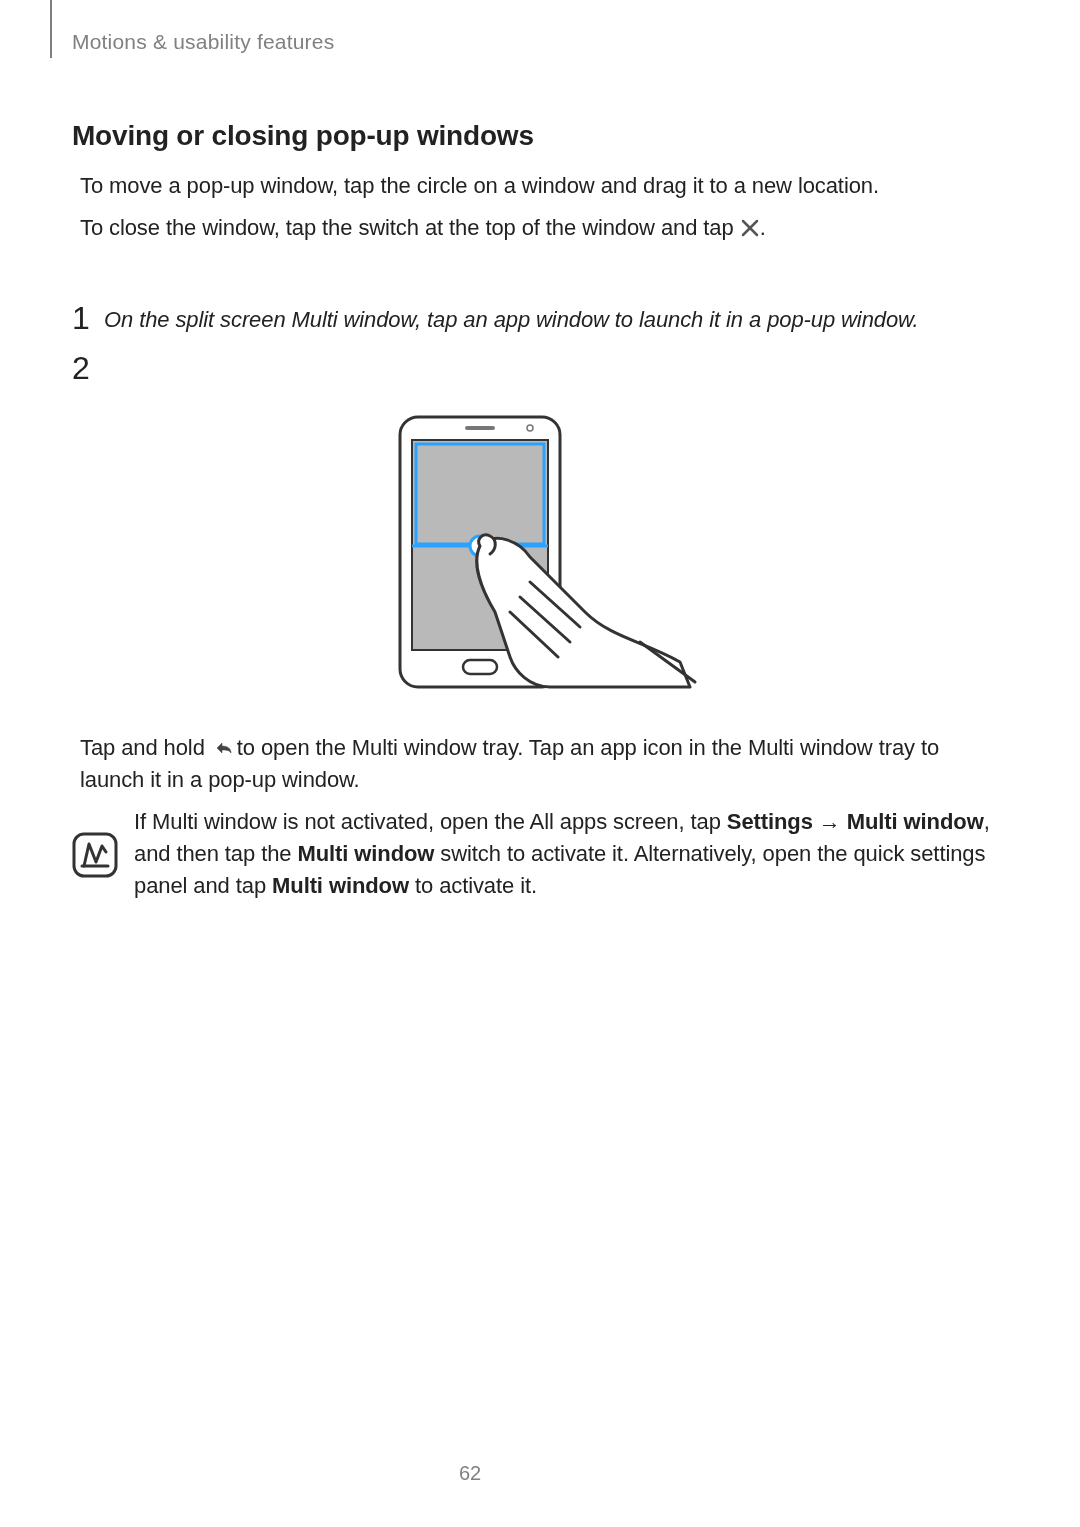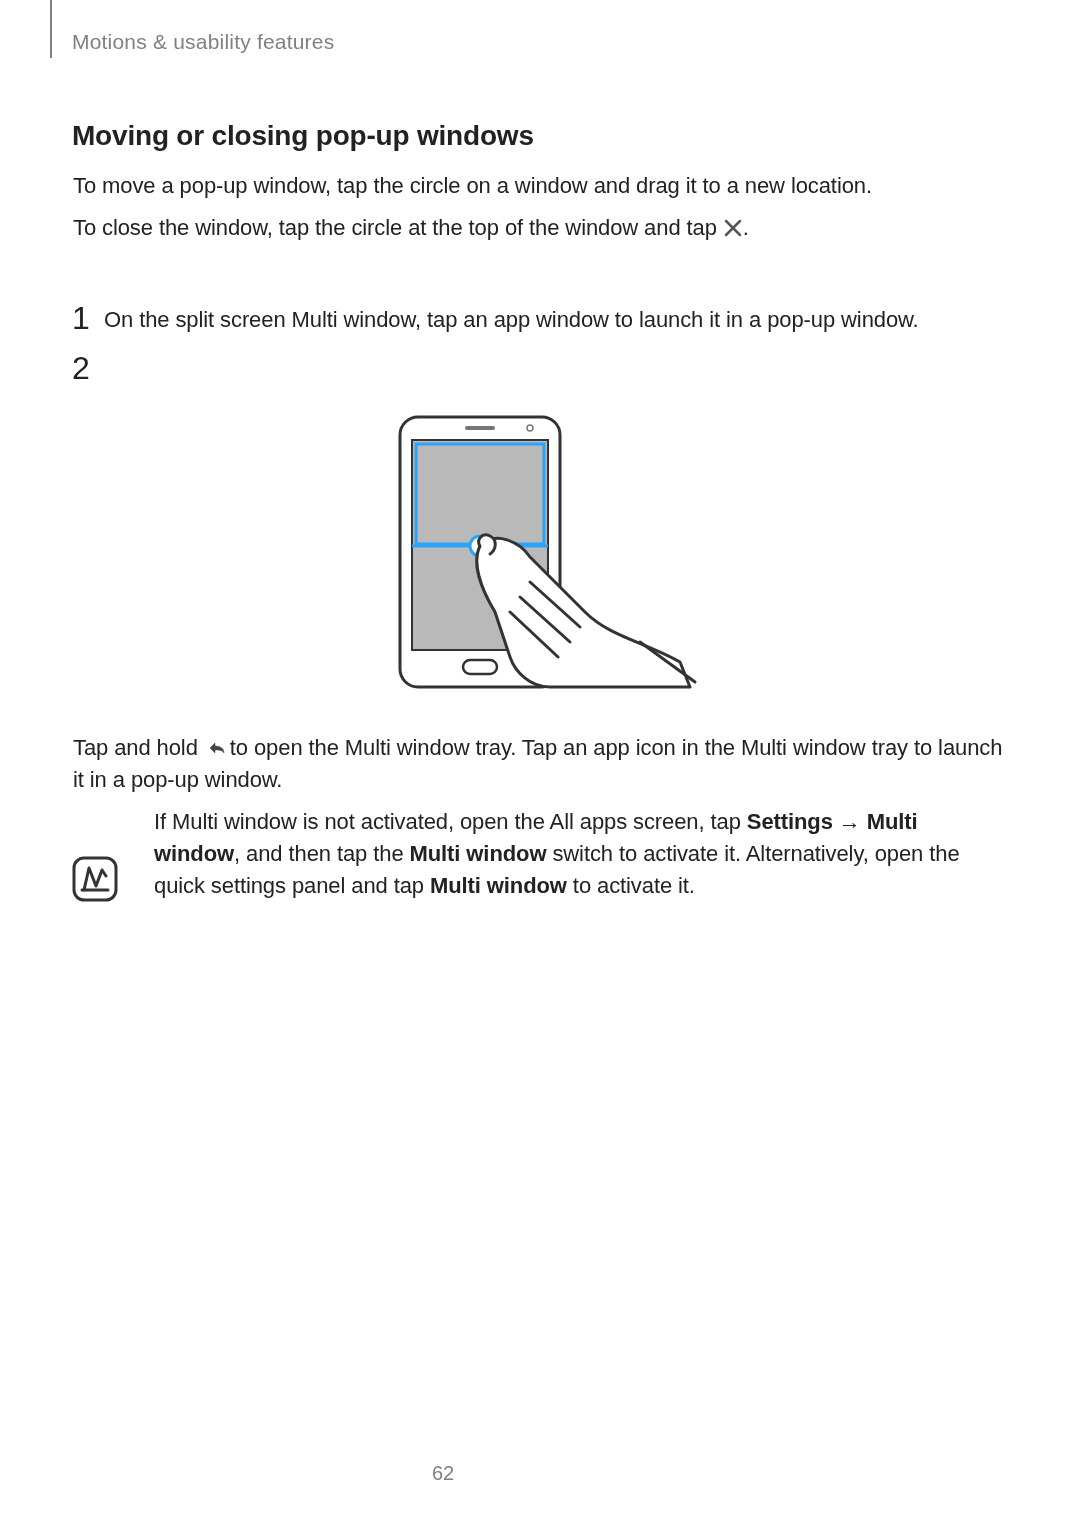--- a/index.html
+++ b/index.html
@@ -43,21 +43,21 @@
   h2.section {
     font-size: 28px;
     font-weight: 700;
     margin: 16px 0 18px 0;
     color: #222;
     letter-spacing: -0.2px;
   }
   .para {
     font-size: 22px;
     line-height: 32px;
-    margin: 0 0 10px 1px;
+    margin: 0 0 10px 8px;
     color: #222;
     letter-spacing: -0.1px;
   }
   .spacer-med { height: 30px; }
   .step-list {
     margin-top: 20px;
   }
   .step {
     display: flex;
     align-items: flex-start;
@@ -70,42 +70,42 @@
     width: 32px;
     flex-shrink: 0;
     line-height: 28px;
     font-family: "Segoe UI Light", "Helvetica Neue Light", Arial, sans-serif;
   }
   .step-body {
     font-size: 22px;
     line-height: 32px;
     color: #222;
     letter-spacing: -0.1px;
+    font-style: italic;
   }
   .step-body .sub {
     display: block;
     margin-top: 10px;
   }
   .inline-icon {
     display: inline-block;
     vertical-align: -3px;
     width: 20px;
     height: 20px;
   }
   .figure-wrap {
     width: 100%;
     display: flex;
     justify-content: center;
     margin: 30px 0 40px 0;
   }
   .note-row {
     display: flex;
-    align-items: flex-end;
+    align-items: center;
     margin-top: 0;
-    gap: 20px;
   }
   .note-icon-box {
     width: 46px;
     height: 46px;
     flex-shrink: 0;
     margin-right: 16px;
     margin-top: 2px;
   }
   .note-text {
     font-size: 22px;
@@ -115,36 +115,37 @@
   }
   .bold { font-weight: 700; }
   .page-number {
     position: absolute;
     bottom: 42px;
     left: 0;
     width: 100%;
     text-align: center;
     font-size: 20px;
     color: #808080;
+    padding-left: 27px;
   }
   svg { display: block; }
 </style>
 </head>
 <body>
 
 <div class="page">
   <div class="header-rule"></div>
   <div class="header-text">Motions &amp; usability features</div>
 
   <div class="content">
 
     <h2 class="section">Moving or closing pop-up windows</h2>
     <p class="para">To move a pop-up window, tap the circle on a window and drag it to a new location.</p>
     <p class="para">
-      <span>To close the window, tap the circle at the top of the window and tap </span><span class="inline-icon"><svg viewBox="0 0 20 20" width="20" height="20">
+      <span>To close the window, tap the switch at the top of the window and tap </span><span class="inline-icon"><svg viewBox="0 0 20 20" width="20" height="20">
         <line x1="3" y1="3" x2="17" y2="17" stroke="#555" stroke-width="2.5" stroke-linecap="round"></line>
         <line x1="17" y1="3" x2="3" y2="17" stroke="#555" stroke-width="2.5" stroke-linecap="round"></line>
       </svg></span><span>.</span>
     </p>
 
     <div class="spacer-med"></div>
 
 
     <div class="step-list">
       <div class="step">

